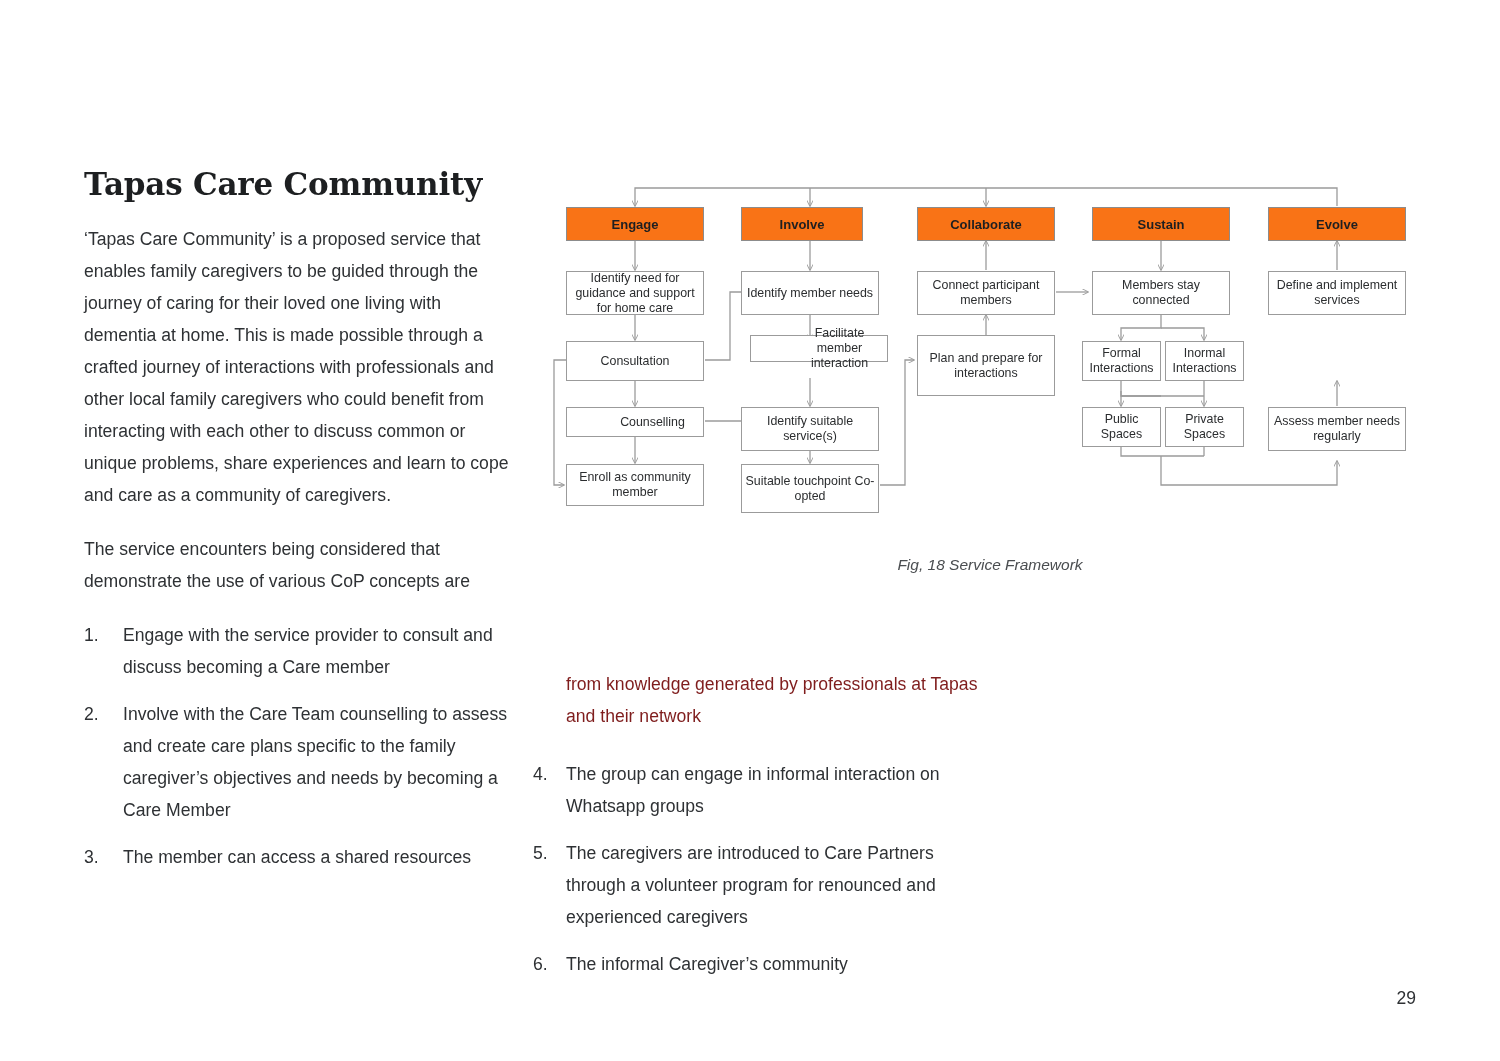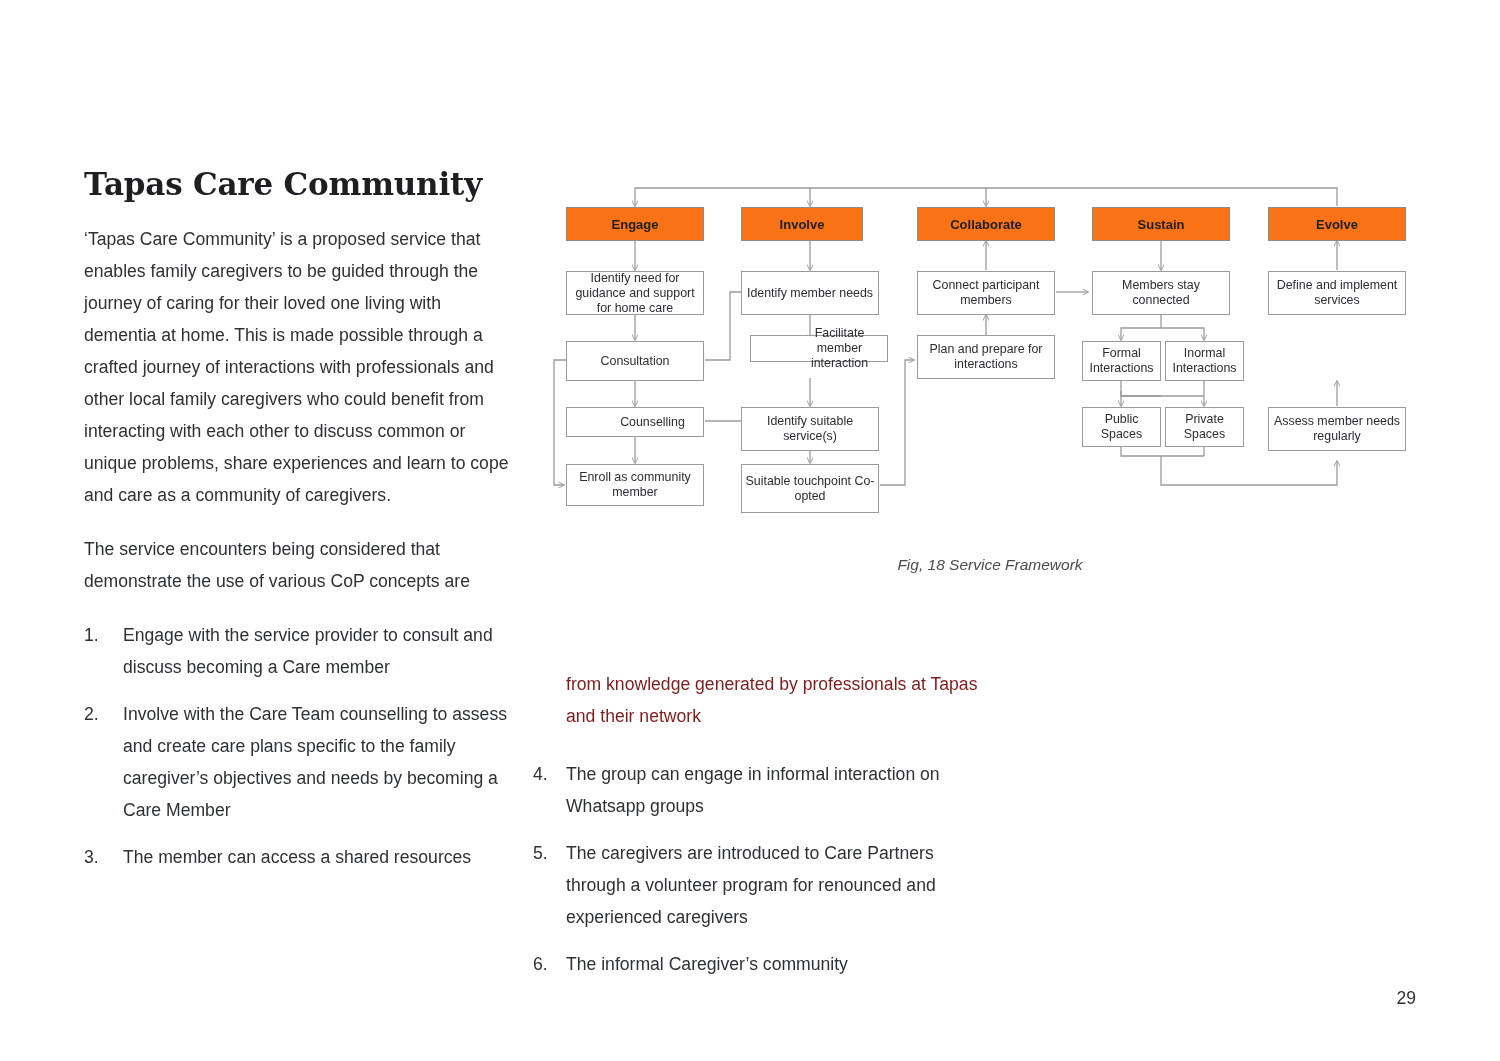--- a/index.html
+++ b/index.html
@@ -207,21 +207,21 @@
     <div class="fignode" style="left:26px;top:163px;width:138px;height:40px;">Consultation</div>
     <div class="fignode" style="left:26px;top:229px;width:138px;height:30px;padding-left:38px;">Counselling</div>
     <div class="fignode" style="left:26px;top:286px;width:138px;height:42px;">Enroll as community member</div>
 
     <div class="fignode" style="left:201px;top:93px;width:138px;height:44px;">Identify member needs</div>
     <div class="fignode" style="left:210px;top:157px;width:138px;height:27px;padding-left:44px;">Facilitate member interaction</div>
     <div class="fignode" style="left:201px;top:229px;width:138px;height:44px;">Identify suitable service(s)</div>
     <div class="fignode" style="left:201px;top:286px;width:138px;height:49px;">Suitable touchpoint Co-opted</div>
 
     <div class="fignode" style="left:377px;top:93px;width:138px;height:44px;">Connect participant members</div>
-    <div class="fignode" style="left:377px;top:157px;width:138px;height:44px;">Plan and prepare for interactions</div>
+    <div class="fignode" style="left:377px;top:157px;width:138px;height:61px;">Plan and prepare for interactions</div>
 
     <div class="fignode" style="left:552px;top:93px;width:138px;height:44px;">Members stay connected</div>
     <div class="fignode" style="left:542px;top:163px;width:79px;height:40px;">Formal Interactions</div>
     <div class="fignode" style="left:625px;top:163px;width:79px;height:40px;">Inormal Interactions</div>
     <div class="fignode" style="left:542px;top:229px;width:79px;height:40px;">Public Spaces</div>
     <div class="fignode" style="left:625px;top:229px;width:79px;height:40px;">Private Spaces</div>
 
     <div class="fignode" style="left:728px;top:93px;width:138px;height:44px;">Define and implement services</div>
     <div class="fignode" style="left:728px;top:229px;width:138px;height:44px;">Assess member needs regularly</div>
   </div>

